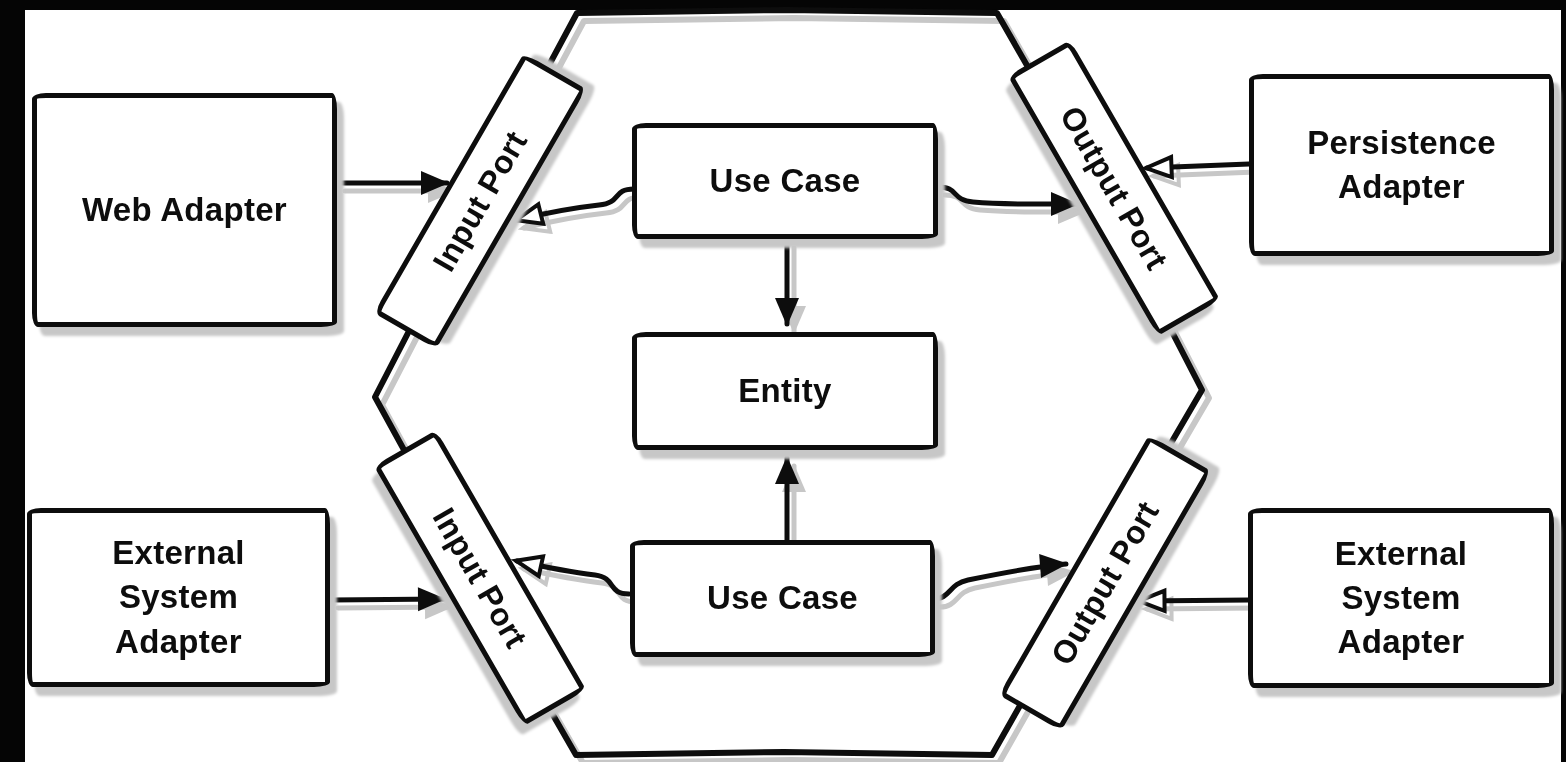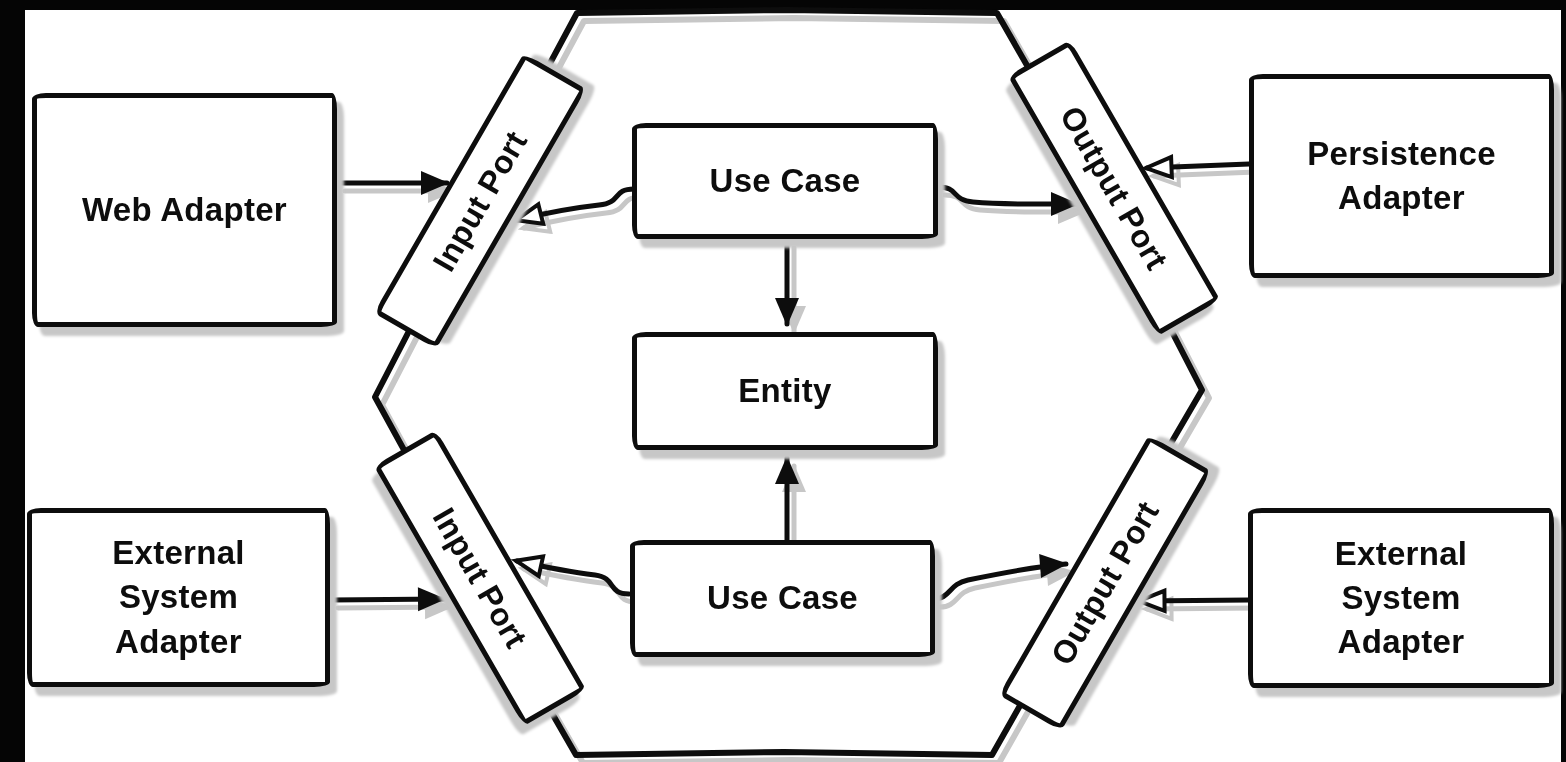--- a/index.html
+++ b/index.html
@@ -20,21 +20,21 @@
     box-shadow:7px 9px 3px #c7c7c7;
     border-radius:14px 5px 16px 6px / 6px 16px 5px 14px;
   }
   .lbl{white-space:pre-line;font-size:33px;line-height:1.34;letter-spacing:.3px;}
   .port .lbl{font-size:32px;letter-spacing:.4px;}
   
   #n-web-adapter{left:32px;top:93px;width:305px;height:234px;}
   #n-use-case-top{left:632px;top:123px;width:306px;height:116px;}
   #n-entity{left:632px;top:332px;width:306px;height:118px;text-align:center;}
   #n-use-case-bottom{left:630px;top:540px;width:305px;height:117px;}
-  #n-persistence-adapter{left:1249px;top:74px;width:305px;height:204px;}
+  #n-persistence-adapter{left:1249px;top:74px;width:305px;height:182px;}
   #n-ext-left{left:27px;top:508px;width:303px;height:179px;}
   #n-ext-right{left:1248px;top:508px;width:306px;height:180px;}
   #n-input-port-top{left:330px;top:165px;width:300px;height:72px;transform:rotate(-60deg);}
   #n-input-port-bottom{left:330px;top:542px;width:300px;height:72px;transform:rotate(60deg);}
   #n-output-port-top{left:964px;top:152px;width:300px;height:72px;transform:rotate(60deg);}
   #n-output-port-bottom{left:955px;top:547px;width:300px;height:72px;transform:rotate(-60deg);}
 </style>
 </head>
 <body>
 

